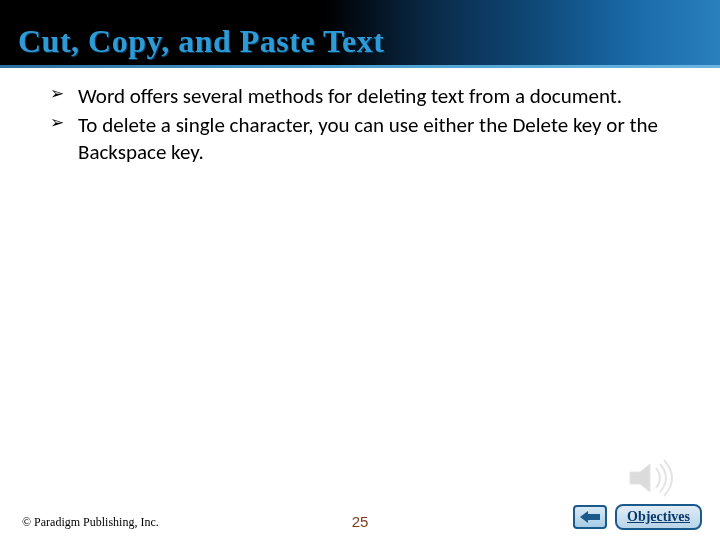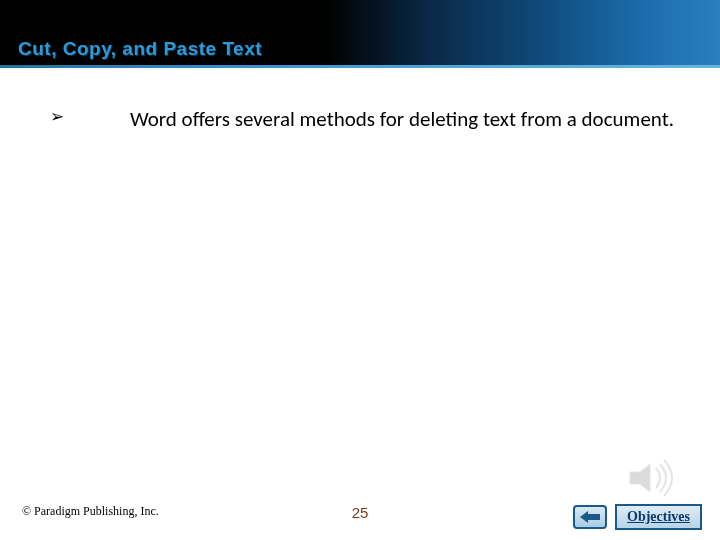--- a/index.html
+++ b/index.html
@@ -11,66 +11,66 @@
     display: flex; align-items: flex-end; padding: 0 0 8px 18px;
     position: relative;
   }
   .title-band::after {
     content: "";
     position: absolute; left: 0; right: 0; bottom: 0; height: 3px;
     background: linear-gradient(to right, #2a6fa0 0%, #4a9fd0 50%, #6ab5e0 100%);
   }
   .title-text {
     color: #2e9ad6;
-    font-size: 19px;
+    font-size: 32px;
     font-weight: 700;
-    font-family: Liberation Sans, sans-serif;
+    font-family: Liberation Serif, serif;
     text-shadow: 1px 1px 0 #0a3a5a;
     letter-spacing: 0.5px;
   }
-  .body { flex: 1; padding: 38px 46px 0 46px; text-align: right; }
+  .body { flex: 1; padding: 15px 46px 0 46px; }
   .bullets { list-style: none; }
   .bullets li {
     position: relative;
     padding-left: 32px;
     font-size: 21px;
     line-height: 1.28;
     color: #000;
     margin-bottom: 2px;
   }
   .bullets li::before {
     content: "➢";
     position: absolute; left: 4px; top: 0;
     font-size: 17px;
     color: #000;
   }
   .footer {
     position: absolute; left: 0; right: 0; bottom: 10px;
-    display: flex; align-items: flex-start; justify-content: space-between;
+    display: flex; align-items: flex-end; justify-content: space-between;
     padding: 0 18px 0 22px;
     gap: 20px;
   }
   .copyright { font-size: 12px; color: #000; font-family: "Times New Roman", serif; }
   .pagenum { font-size: 15px; color: #7a3a1a; font-family: Liberation Sans, sans-serif; position: absolute; left: 50%; transform: translateX(-50%); }
   .right-controls { display: flex; align-items: center; gap: 8px; }
   .nav-arrow {
     width: 34px; height: 24px;
     border: 2px solid #1a5a8a;
     background: linear-gradient(#d8e8f4, #a8cce6);
     border-radius: 4px;
     display: flex; align-items: center; justify-content: center;
     cursor: pointer;
   }
   .nav-arrow svg { display: block; }
   .objectives-btn {
     height: 26px;
     padding: 0 10px;
     border: 2px solid #1a5a8a;
     background: linear-gradient(#e0ecf6, #b8d4e8);
-    border-radius: 0;
+    border-radius: 8px;
     display: flex; align-items: center; justify-content: center;
     cursor: pointer;
     font-size: 14px; font-weight: 700;
     color: #0a3a6a;
     text-decoration: underline;
     font-family: "Times New Roman", serif;
   }
   .speaker-icon {
     position: absolute;
     right: 40px; bottom: 42px;
@@ -83,20 +83,21 @@
 
 <div class="slide">
 
   <div class="title-band">
     <div class="title-text">Cut, Copy, and Paste Text</div>
   </div>
 
   <div class="body">
     <ul class="bullets">
       <li>Word offers several methods for deleting text from a document.</li>
+      <li>To delete a single character, you can use either the Delete key or the Backspace key.</li>
     </ul>
   </div>
 
   <div class="speaker-icon">
     <svg viewBox="0 0 54 40" width="54" height="40">
       <polygon points="4,14 14,14 24,6 24,34 14,26 4,26" fill="#bfbfbf" stroke="#cfcfcf" stroke-width="1"></polygon>
       <path d="M30 10 Q38 20 30 30" fill="none" stroke="#cfcfcf" stroke-width="2"></path>
       <path d="M34 6 Q46 20 34 34" fill="none" stroke="#cfcfcf" stroke-width="2"></path>
       <path d="M38 2 Q54 20 38 38" fill="none" stroke="#cfcfcf" stroke-width="2"></path>
     </svg>

